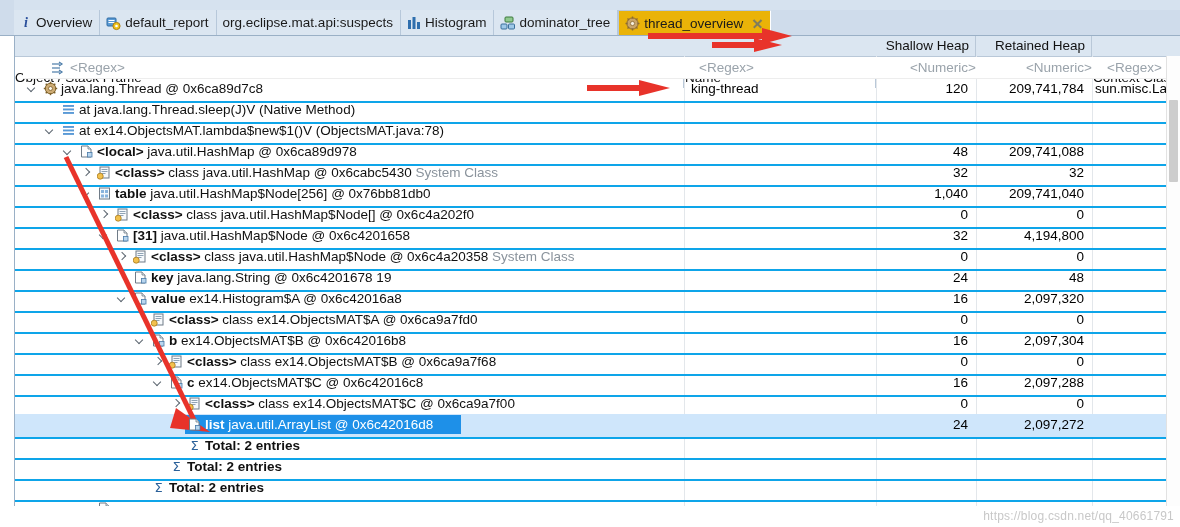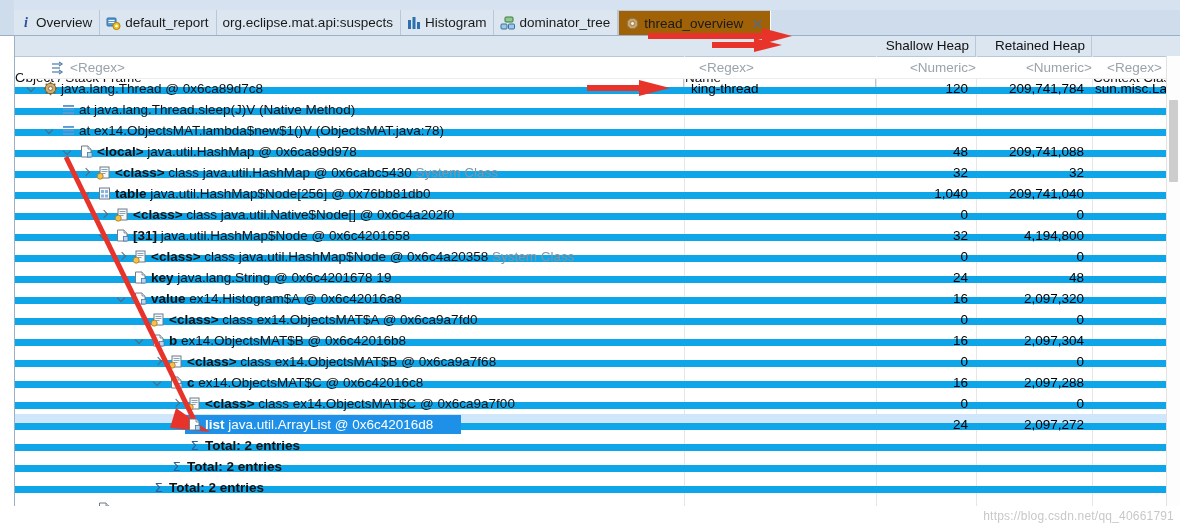--- a/index.html
+++ b/index.html
@@ -14,21 +14,21 @@
   .top-strip-inner{position:absolute;left:14px;top:0;width:1166px;height:10px;background:#d6e2ef;}
 
   
   .tabbar{position:absolute;left:0;top:10px;width:1180px;height:26px;background:#cfdceb;}
   .tabbar-line{position:absolute;left:0;top:35px;width:1180px;height:1px;background:#9ab0c6;}
   .tabs{position:absolute;left:14px;top:10px;height:26px;display:flex;align-items:stretch;}
   .tab{display:flex;align-items:center;gap:4px;padding:0 7px 0 6px;height:26px;
        background:#dbe6f1;box-sizing:border-box;cursor:default;white-space:nowrap;
        border-right:1px solid #b7c8da;}
   .tab .tlabel{font-size:13.5px;color:#1a1a1a;line-height:26px;text-align:center;}
-  .tab.active{background:#a16207;border-right:1px solid #ffffff;
+  .tab.active{background:#eab308;border-right:1px solid #ffffff;
        border-top:1px solid #b7c8da;border-left:1px solid #b7c8da;}
 
   
   .ic{display:inline-block;position:relative;flex:0 0 auto;}
   .ic-info{width:12px;height:14px;color:#2a4f9b;font-weight:bold;font-style:italic;
            font-size:14px;line-height:14px;text-align:center;font-family:"Liberation Serif",serif;}
   .tab-close{width:11px;height:11px;margin-left:5px;position:relative;opacity:.75;}
   .tab-close::before,.tab-close::after{content:"";position:absolute;left:0;top:5px;width:11px;height:1.6px;background:#5a6b7d;}
   .tab-close::before{transform:rotate(45deg);}
   .tab-close::after{transform:rotate(-45deg);}
@@ -38,22 +38,22 @@
               border-left:1px solid #9ab0c6;box-sizing:border-box;overflow:hidden;}
   .hdr{position:absolute;left:0;top:0;height:20px;width:1166px;background:#dbe6f1;}
   .hdr .hcell{position:absolute;top:0;height:20px;line-height:20px;font-size:13.5px;color:#111;
               box-sizing:border-box;border-right:1px solid #b9c8d8;white-space:nowrap;overflow:hidden;}
   .hdr .hcell.l{margin-top:32px;}
   .hdr .hcell.r{text-align:right;padding-right:6px;}
   .hdr-bot{position:absolute;left:0;top:20px;width:1166px;height:1px;background:#b9c8d8;}
 
   .grid-v{position:absolute;top:20px;width:1px;background:#e3e7eb;}
 
-  .row{position:absolute;left:0;width:1166px;height:16px;box-sizing:border-box;
-       border-bottom:7px solid #0ea5e9;}
+  .row{position:absolute;left:0;width:1166px;height:25px;box-sizing:border-box;
+       border-bottom:2px solid #0ea5e9;}
   .row.sel-soft{background:#cfe6fb;}
   .c-obj{position:absolute;left:0;top:0;height:21px;line-height:21px;white-space:nowrap;overflow:hidden;}
   .c-num{position:absolute;top:0;height:21px;line-height:21px;text-align:right;font-size:13.5px;}
   .c-ctx{position:absolute;top:0;height:21px;line-height:21px;font-size:13.5px;white-space:nowrap;overflow:hidden;}
 
   .twisty{position:absolute;width:11px;height:21px;}
   .twisty::before{content:"";position:absolute;left:2px;top:7px;width:5px;height:5px;
       border-right:1.5px solid #5c6670;border-bottom:1.5px solid #5c6670;}
   .twisty.open::before{transform:rotate(45deg);left:1px;top:7px;}
   .twisty.closed::before{transform:rotate(-45deg);left:2px;top:7px;}
@@ -311,21 +311,21 @@
             <span class="twisty closed" style="left: 84px;"></span>
             <span class="ic icon" style="position: absolute; left: 100px; top: 3px;">
               <svg width="15" height="15" viewBox="0 0 15 15">
                 <rect x="3" y="2" width="9" height="11" fill="#f6f9fc" stroke="#6f7b87" stroke-width="1"></rect>
                 <rect x="4.5" y="4" width="6" height="1" fill="#8fa3b5"></rect>
                 <rect x="4.5" y="6" width="6" height="1" fill="#8fa3b5"></rect>
                 <rect x="4.5" y="8" width="4" height="1" fill="#8fa3b5"></rect>
                 <circle cx="3.2" cy="11.2" r="3" fill="#f2c14e" stroke="#a8781a" stroke-width=".8"></circle>
               </svg>
             </span>
-            <span class="lbl" style="position: absolute; left: 118px; top: 0px; line-height: 21px;"><b>&lt;class&gt;</b><span> class java.util.Native$Node[] @ 0x6c4a202f0</span></span>
+            <span class="lbl" style="position: absolute; left: 118px; top: 0px; line-height: 21px;"><b>&lt;class&gt;</b><span> class java.util.HashMap$Node[] @ 0x6c4a202f0</span></span>
           </div>
           <div class="c-ctx" style="left: 676px; width: 181px;"></div>
           <div class="c-num" style="left: 862px; width: 91px;">0</div>
           <div class="c-num" style="left: 962px; width: 107px;">0</div>
           <div class="c-ctx" style="left: 1080px; width: 75px;"></div>
         </div>
         <div class="row" style="top: 189px;">
           <div class="c-obj" style="left: 0px; width: 669px;">
             <span class="twisty open" style="left: 84px;"></span>
             <span class="ic icon" style="position: absolute; left: 100px; top: 3px;">

